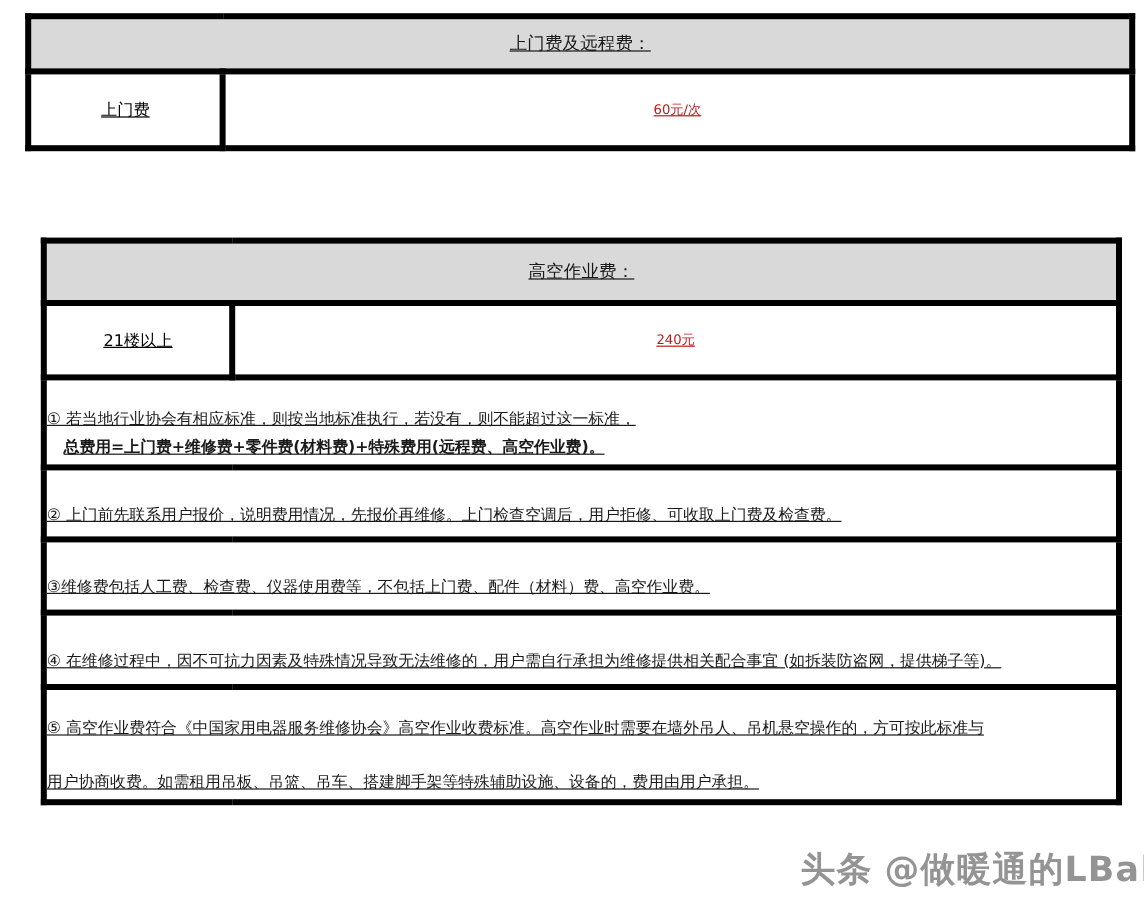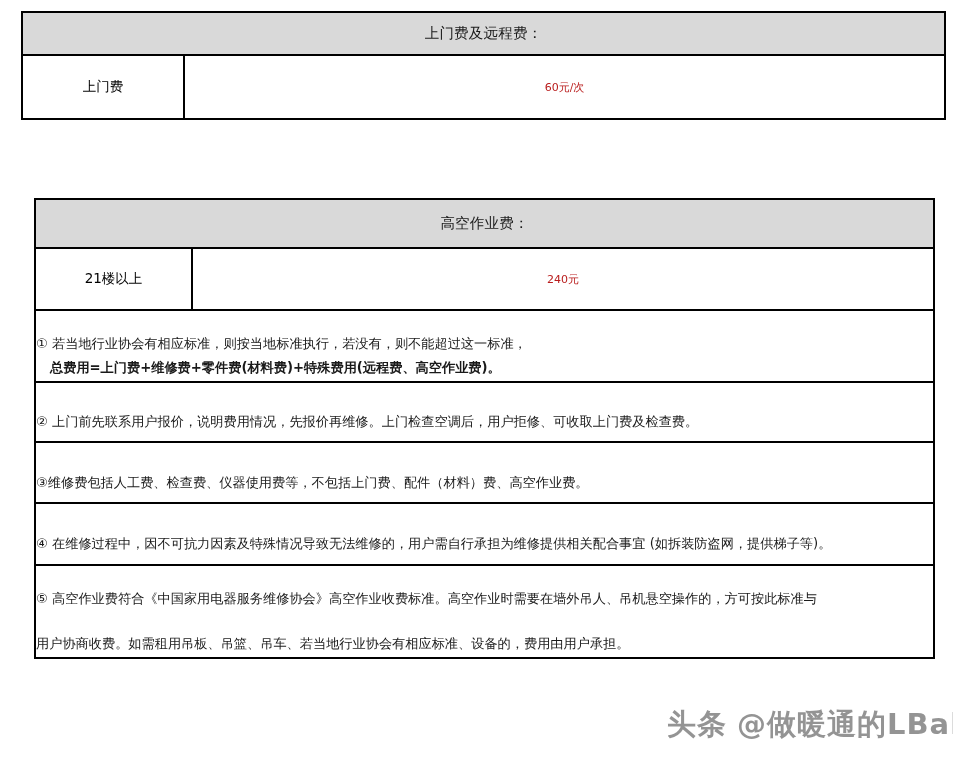--- a/index.html
+++ b/index.html
@@ -24,24 +24,25 @@
 
   
   .fee-table {
     position: absolute;
     border-collapse: collapse;
     table-layout: fixed;
     background: #ffffff;
   }
   .fee-table td,
   .fee-table th {
-    border: 2px solid #000000;
+    border: 5px solid #000000;
     padding: 0;
     vertical-align: middle;
     font-weight: normal;
+    text-decoration: underline;
   }
 
   .tbl-header {
     background: #d9d9d9;
     text-align: center;
     font-size: 14.5px;
     font-weight: bold;
     color: #1a1a1a;
     letter-spacing: .2px;
   }
@@ -178,21 +179,21 @@
         </td>
       </tr>
       <tr class="note-4">
         <td class="note-cell single" colspan="2">
           <span class="line">④ 在维修过程中，因不可抗力因素及特殊情况导致无法维修的，用户需自行承担为维修提供相关配合事宜 (如拆装防盗网，提供梯子等)。</span>
         </td>
       </tr>
       <tr class="note-5">
         <td class="note-cell" colspan="2">
           <span class="line">⑤ 高空作业费符合《中国家用电器服务维修协会》高空作业收费标准。高空作业时需要在墙外吊人、吊机悬空操作的，方可按此标准与</span>
-          <span class="line">用户协商收费。如需租用吊板、吊篮、吊车、若当地行业协会有相应标准、设备的，费用由用户承担。</span>
+          <span class="line">用户协商收费。如需租用吊板、吊篮、吊车、搭建脚手架等特殊辅助设施、设备的，费用由用户承担。</span>
         </td>
       </tr>
     </tbody>
   </table>
 
   <div id="watermark">
     <span class="wm-tag">头条</span><span>@做暖通的LBaby</span>
   </div>
 
 </div>

